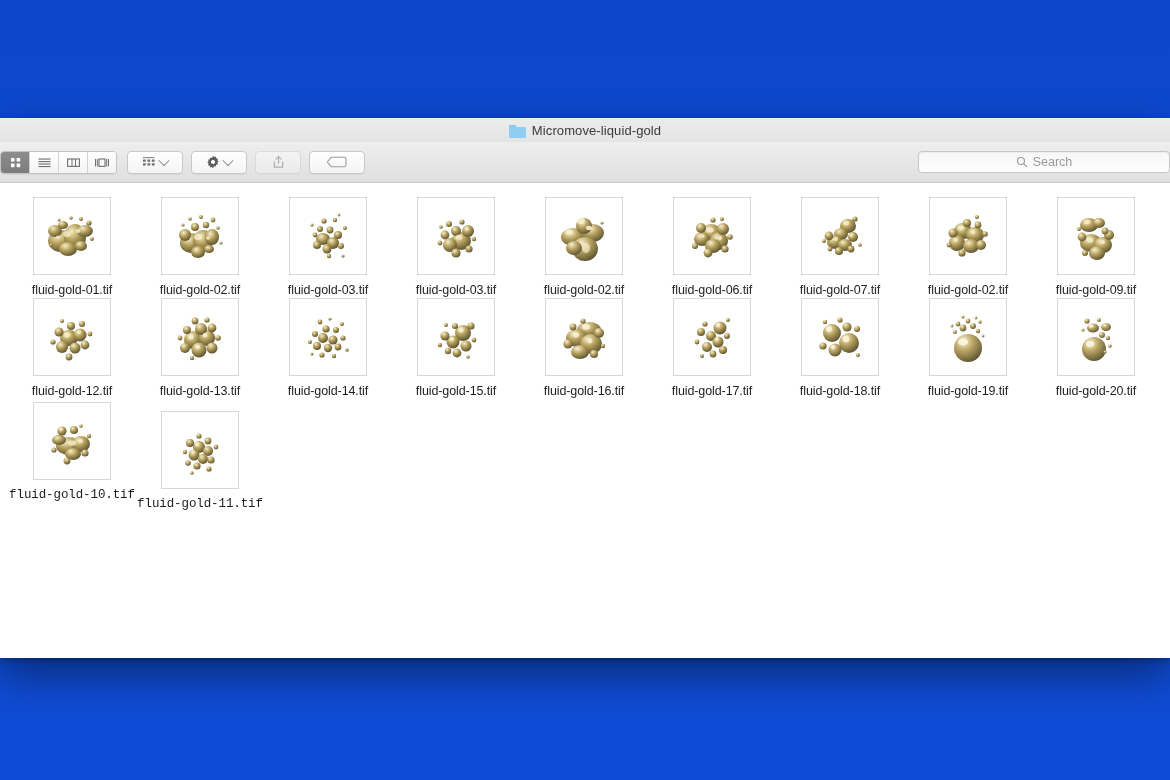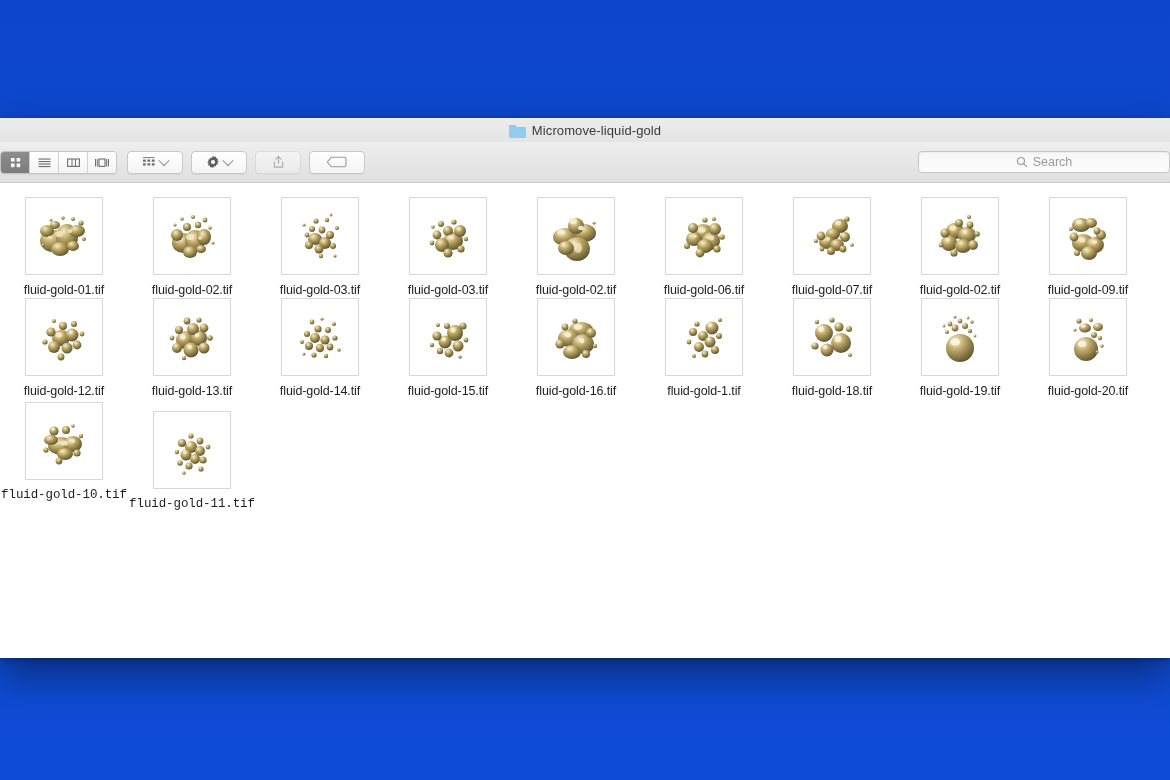--- a/index.html
+++ b/index.html
@@ -167,20 +167,21 @@
   #content {
     position: relative;
     height: 474px;
     background: #ffffff;
     padding: 14px 0 0 0;
     box-sizing: border-box;
   }
 
   .icon-row {
     display: flex;
+    padding-left: 8px;
     text-align: center;
   }
   .icon-row.row2 { margin-top: 1px; }
   .icon-row.row3 { margin-top: 4px; font-family: Liberation Mono, monospace; }
 
   .file-cell {
     width: 128px;
     flex: none;
     display: flex;
     flex-direction: column;
@@ -847,21 +848,21 @@
                 <circle cx="51" cy="18" r="2"></circle>
                     <circle cx="25" cy="54" r="2"></circle>
               </g>
               <g fill="#f8f0cf" opacity="0.85">
                 <circle cx="41" cy="23" r="2.2"></circle>
                     <circle cx="40" cy="37" r="1.8"></circle>
               </g>
             </svg>
           </div>
             </div>
-          <div class="file-label">fluid-gold-1.tif</div>
+          <div class="file-label">fluid-gold-17.tif</div>
         </div>
 
         <div class="file-cell">
           <div class="thumb">
               <div class="thumb-inner">
             <svg viewBox="0 0 70 70">
               <defs>
                     <radialGradient id="h7" cx="34%" cy="26%" r="76%">
                 <stop offset="0%" stop-color="#faf3d8"></stop>
                       <stop offset="44%" stop-color="#bba564"></stop>

